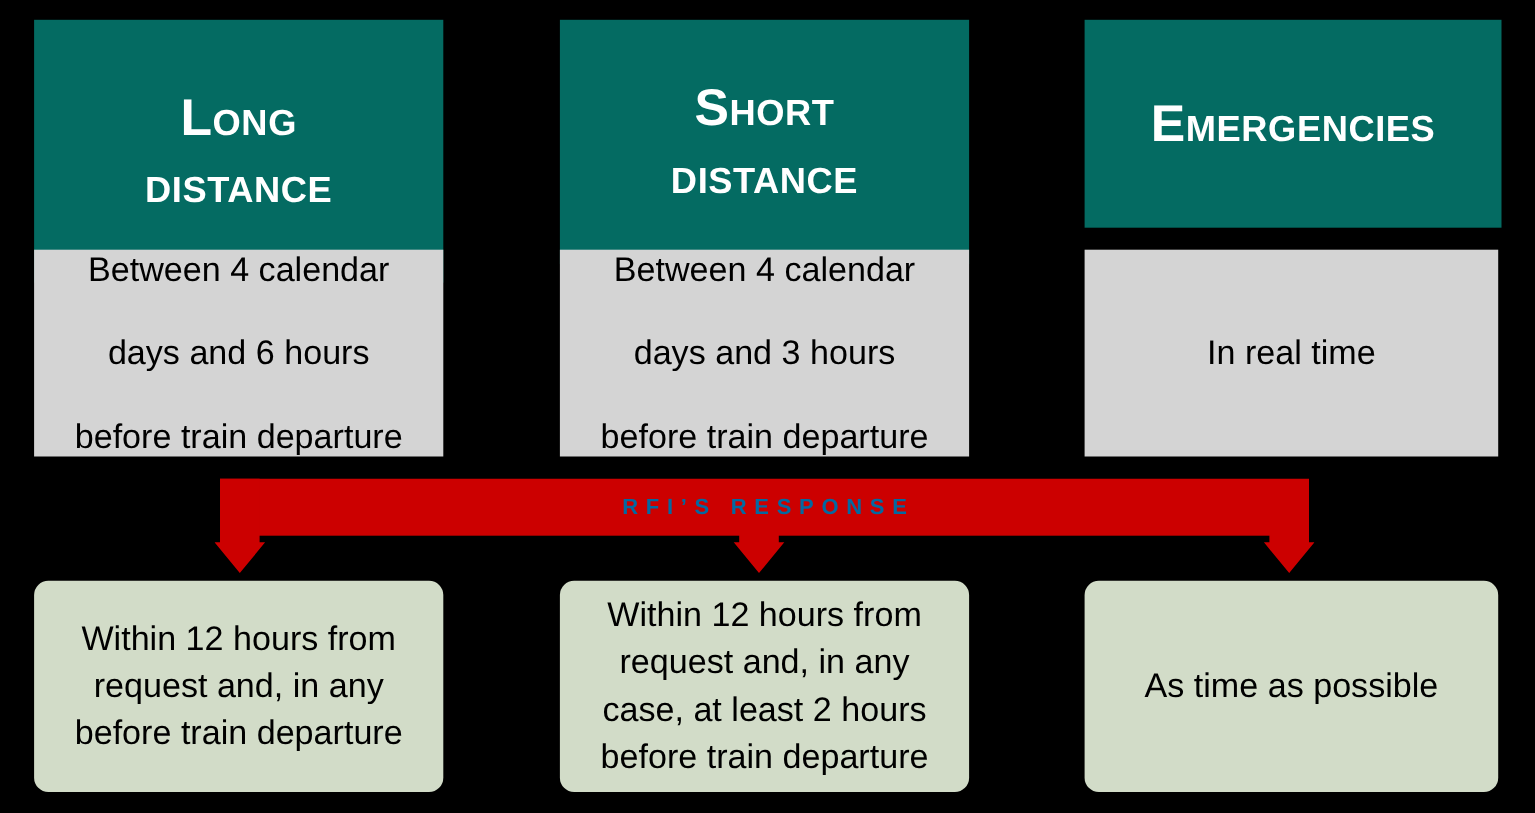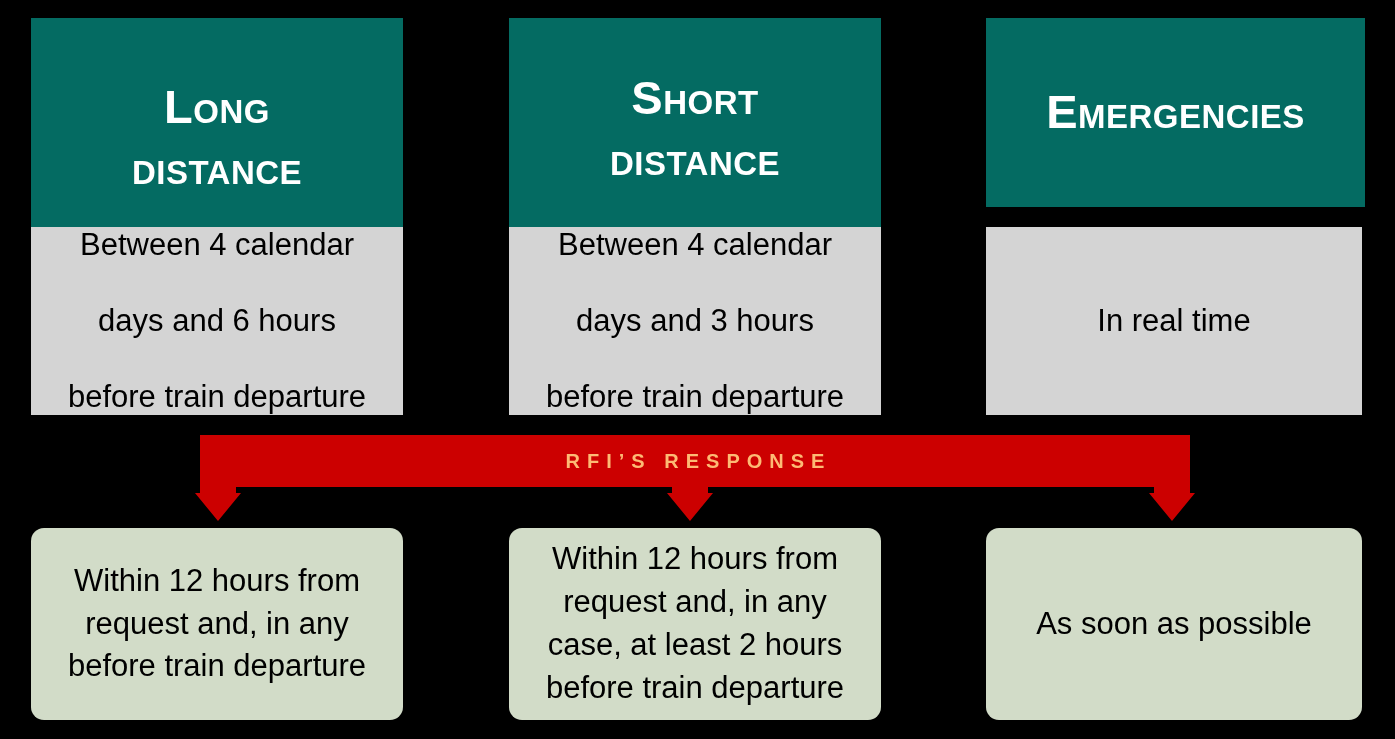--- a/index.html
+++ b/index.html
@@ -100,21 +100,21 @@
 
   #banner-label {
     position: absolute;
     left: 0;
     top: 0;
     width: 1000px;
     height: 52px;
     display: flex;
     align-items: center;
     justify-content: center;
-    color: #fdba74;
+    color: #0369a1;
     font-size: 20px;
     font-weight: bold;
     letter-spacing: 7px;
     text-indent: 7px;
     pointer-events: none;
   }
 </style>
 </head>
 <body>
 
@@ -171,16 +171,16 @@
   </div>
 
   <div class="green green-2">
     <span class="ln">Within 12 hours from</span>
     <span class="ln">request and, in any</span>
     <span class="ln">case, at least 2 hours</span>
     <span class="ln">before train departure</span>
   </div>
 
   <div class="green green-3">
-    <span class="ln">As soon as possible</span>
+    <span class="ln">As time as possible</span>
   </div>
 
 </div>
 
 </body></html>

